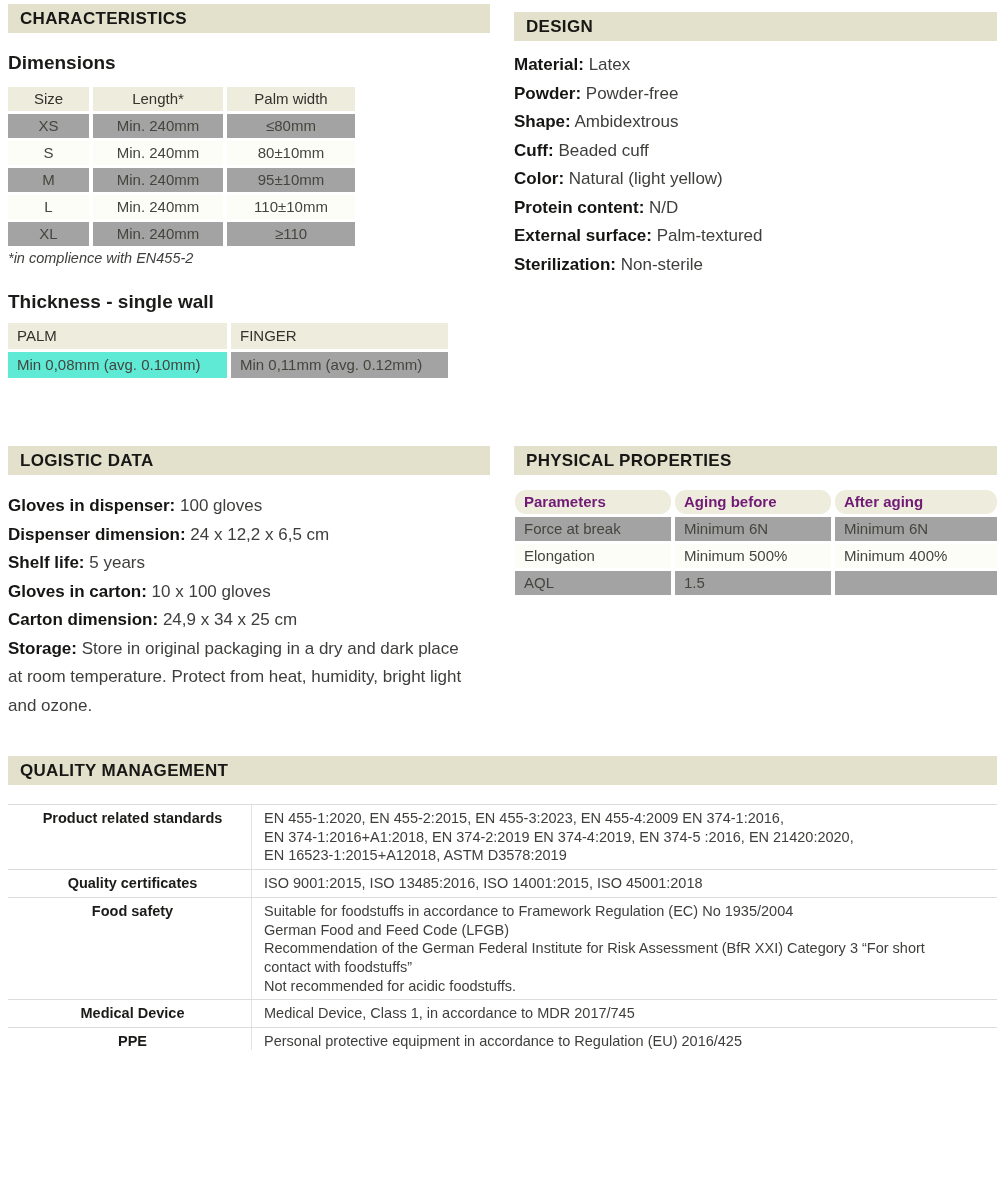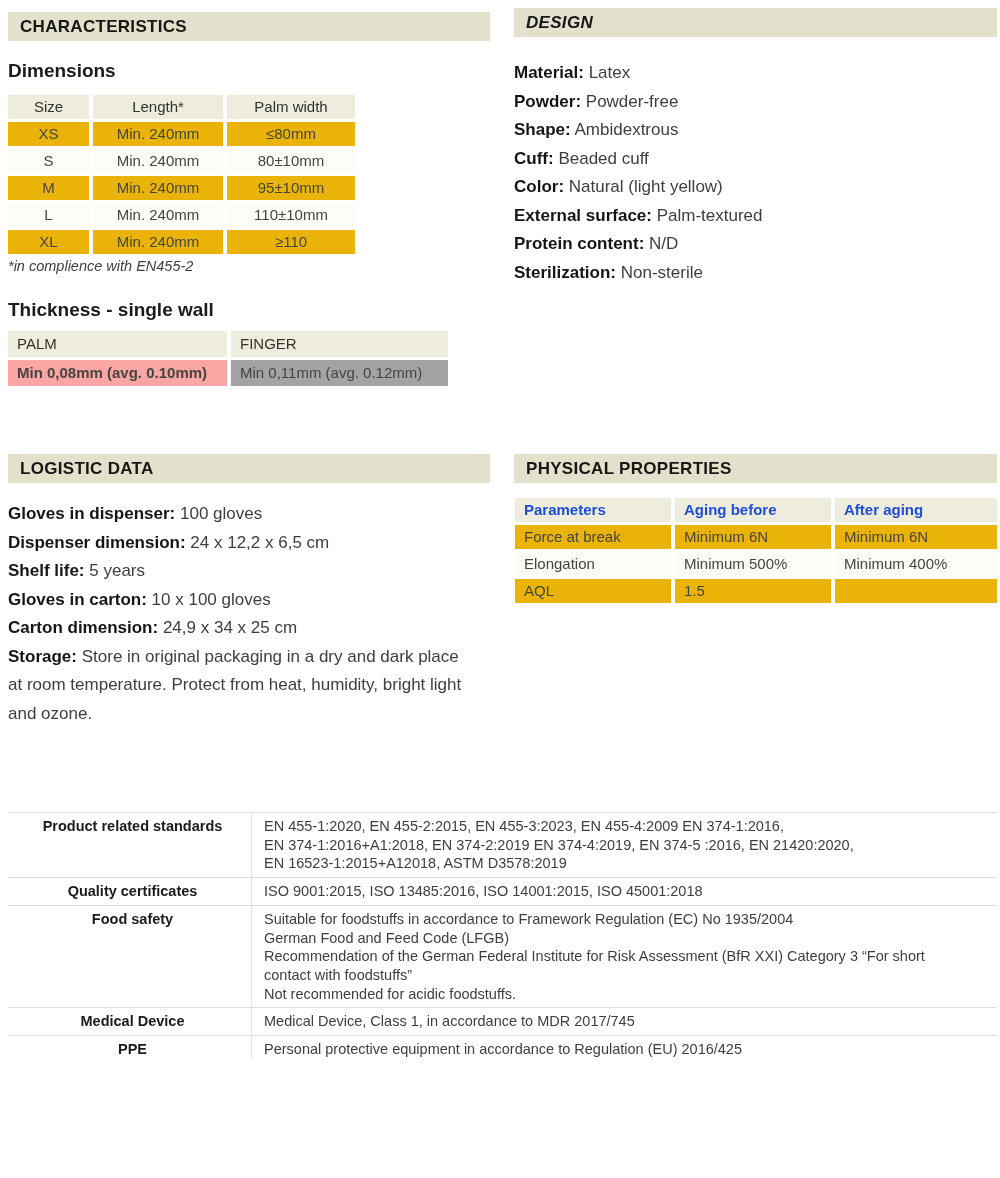--- a/index.html
+++ b/index.html
@@ -1,34 +1,34 @@
 <!DOCTYPE html>
 <html><head>
 <meta charset="utf-8">
 <style>
   * { margin:0; padding:0; box-sizing:border-box; }
   html,body { background:#ffffff; }
   body { font-family:"Liberation Sans", sans-serif; }
-  .page { position:relative; width:1000px; height:1050px; background:#ffffff; overflow:hidden; color:#3e3e3c;margin-top:8px; }
+  .page { position:relative; width:1000px; height:1050px; background:#ffffff; overflow:hidden; color:#3e3e3c; }
 
   
   .bar { position:absolute; height:29px; background:#e3e0cb; color:#171715;
          font-size:17px; font-weight:700; line-height:29px; padding-left:12px; letter-spacing:.3px; }
 
   
   .subhead { position:absolute; font-size:19px; font-weight:700; color:#1b1b19; }
 
   
   .gtable { position:absolute; display:grid; column-gap:4px; row-gap:3px; }
-  .gcell  { font-size:15px; line-height:24px; height:24px; color:#45453f; background:#eab308; overflow:hidden; }
+  .gcell  { font-size:15px; line-height:24px; height:24px; color:#45453f; background:#a3a3a3; overflow:hidden; }
   .gcell.hdr   { background:#eeecdd; color:#32322e; }
   .gcell.light { background:#fdfdf8; }
   .gcell.center{ text-align:center; }
   .gcell.pad   { padding-left:9px; }
-  .gcell.bold  { font-weight:700; color:#1d4ed8; }
+  .gcell.bold  { font-weight:700; color:#701a75;border-radius:11px; }
   .gcell.h26   { height:26px; line-height:26px; }
 
   .footnote { position:absolute; font-size:14.5px; color:#3e3e3c;font-style:italic; }
 
   
   .kv-list { position:absolute; }
   .kv { font-size:17px; line-height:28.5px; color:#3e3e3c; }
   .kv b { color:#151513; font-weight:700; }
   .pre { white-space:pre-line; }
 
@@ -89,34 +89,34 @@
     <div class="gcell center">≥110</div>
   </div>
 
   <div class="footnote" style="left:8px; top:250px;">*in complience with EN455-2</div>
 
   <div class="subhead" style="left:8px; top:291px;">Thickness - single wall</div>
 
   <div class="gtable" style="left:8px; top:323px; grid-template-columns:219px 217px;">
     <div class="gcell hdr pad h26">PALM</div>
     <div class="gcell hdr pad h26">FINGER</div>
-    <div class="gcell pad h26" style="background:#fca5a5;font-weight:bold;">Min 0,08mm (avg. 0.10mm)</div>
+    <div class="gcell pad h26" style="background:#5eead4;">Min 0,08mm (avg. 0.10mm)</div>
     <div class="gcell pad h26" style="background:#a3a3a3;">Min 0,11mm (avg. 0.12mm)</div>
   </div>
 
-  <div class="bar" style="left:514px; top:0; width:483px;font-style:italic;">DESIGN</div>
+  <div class="bar" style="left:514px; top:12px; width:483px;">DESIGN</div>
 
   <div class="kv-list" style="left:514px; top:51px; width:483px;">
     <div class="kv"><b>Material:</b> <span>Latex</span></div>
     <div class="kv"><b>Powder:</b> <span>Powder-free</span></div>
     <div class="kv"><b>Shape:</b> <span>Ambidextrous</span></div>
     <div class="kv"><b>Cuff:</b> <span>Beaded cuff</span></div>
     <div class="kv"><b>Color:</b> <span>Natural (light yellow)</span></div>
+    <div class="kv"><b>Protein content:</b> <span>N/D</span></div>
     <div class="kv"><b>External surface:</b> <span>Palm-textured</span></div>
-    <div class="kv"><b>Protein content:</b> <span>N/D</span></div>
     <div class="kv"><b>Sterilization:</b> <span>Non-sterile</span></div>
   </div>
 
   <div class="bar" style="left:8px; top:446px; width:482px;">LOGISTIC DATA</div>
 
   <div class="kv-list" style="left:8px; top:492px; width:487px;">
     <div class="kv"><b>Gloves in dispenser:</b> <span>100 gloves</span></div>
     <div class="kv"><b>Dispenser dimension:</b> <span>24 x 12,2 x 6,5 cm</span></div>
     <div class="kv"><b>Shelf life:</b> <span>5 years</span></div>
     <div class="kv"><b>Gloves in carton:</b> <span>10 x 100 gloves</span></div>
@@ -139,20 +139,21 @@
 
     <div class="gcell light pad">Elongation</div>
     <div class="gcell light pad">Minimum 500%</div>
     <div class="gcell light pad">Minimum 400%</div>
 
     <div class="gcell pad">AQL</div>
     <div class="gcell pad">1.5</div>
     <div class="gcell pad"></div>
   </div>
 
+  <div class="bar" style="left:8px; top:756px; width:989px;">QUALITY MANAGEMENT</div>
 
   <div class="qtable" style="left:8px; top:804px; width:989px;">
     <div class="qrow">
       <div class="qlabel">Product related standards</div>
       <div class="qval">EN 455-1:2020, EN 455-2:2015, EN 455-3:2023, EN 455-4:2009 EN 374-1:2016,
 EN 374-1:2016+A1:2018, EN 374-2:2019 EN 374-4:2019, EN 374-5 :2016, EN 21420:2020,
 EN 16523-1:2015+A12018, ASTM D3578:2019</div>
     </div>
     <div class="qrow">
       <div class="qlabel">Quality certificates</div>

